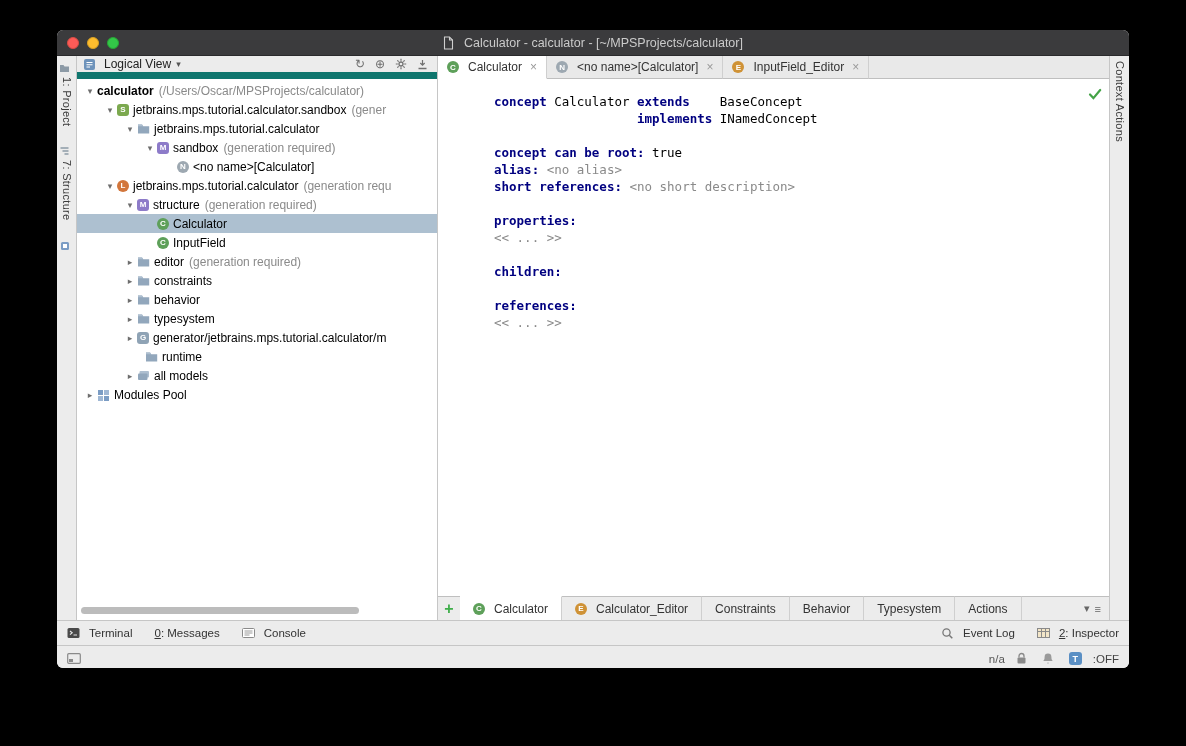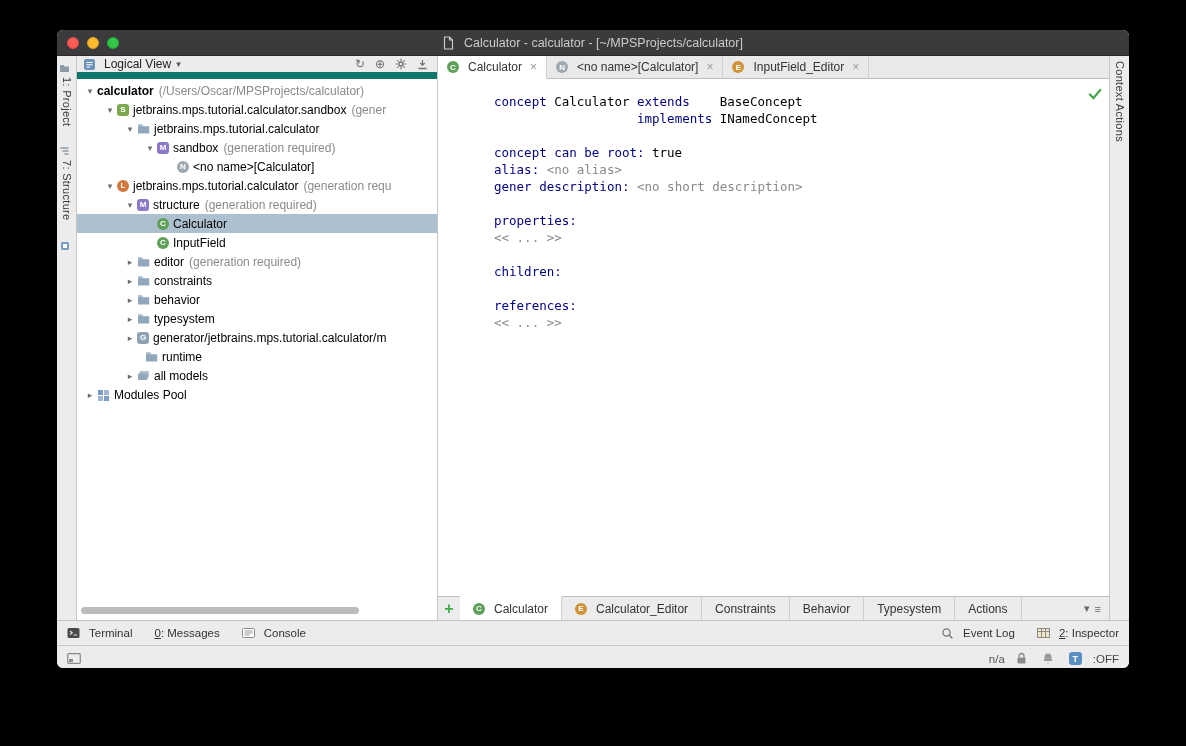--- a/index.html
+++ b/index.html
@@ -51,21 +51,21 @@
   .tab { display: flex; align-items: center; gap: 5px; padding: 0 9px; font-size: 12px; color: #333;
          border-right: 1px solid #cfcfcf; border-bottom: 1px solid #bfbfbf; }
   .tab.active { background: #fff; border-bottom: 1px solid #fff; }
   .tab-filler { flex: 1; border-bottom: 1px solid #bfbfbf; }
   .tab-close { color: #9a9a9a; font-size: 12px; margin-left: 3px; }
 
   .editor { flex: 1; background: #fff; position: relative; overflow: hidden; }
   .code { font-family: "DejaVu Sans Mono", monospace; font-size: 12.5px; line-height: 17px; padding-top: 14px; color: #000; }
   .code-line { height: 17px; white-space: pre; padding-left: 56px; position: relative; }
   .code-line.highlight { background: #fbf2cc; }
-  .kw { color: #000080; font-weight: normal; }
+  .kw { color: #000080; font-weight: bold; }
   .plain { color: #000; }
   .muted { color: #8a8a8a; }
   .num { color: #0000cc; }
   .caret { display: inline-block; width: 1.5px; height: 13px; background: #000; vertical-align: -2px; }
   .bulb { position: absolute; left: 5px; top: 2px; }
   .check { position: absolute; top: 7px; right: 7px; }
 
   .aspect-bar { height: 24px; flex: none; background: #ececec; display: flex; align-items: stretch; }
   .plus-btn { width: 22px; display: flex; align-items: center; justify-content: center; color: #3fae4a;
               font-weight: bold; font-size: 16px; border-top: 1px solid #bfbfbf; }
@@ -350,21 +350,21 @@
             </div>
             <div class="tab-filler"></div>
           </div>
         <div class="editor">
           <div class="code">
               <div class="code-line"><span class="kw">concept</span><span class="plain"> Calculator </span><span class="kw">extends</span><span class="plain">    BaseConcept</span></div>
               <div class="code-line"><span class="plain">                   </span><span class="kw">implements</span><span class="plain"> INamedConcept</span></div>
               <div class="code-line"></div>
               <div class="code-line"><span class="kw">concept can be root:</span><span class="plain"> true</span></div>
               <div class="code-line"><span class="kw">alias:</span><span class="plain"> </span><span class="muted">&lt;no alias&gt;</span></div>
-              <div class="code-line"><span class="kw">gener description:</span><span class="plain"> </span><span class="muted">&lt;no short description&gt;</span></div>
+              <div class="code-line"><span class="kw">short references:</span><span class="plain"> </span><span class="muted">&lt;no short description&gt;</span></div>
               <div class="code-line"></div>
               <div class="code-line"><span class="kw">properties:</span></div>
               <div class="code-line"><span class="muted">&lt;&lt; ... &gt;&gt;</span></div>
               <div class="code-line"></div>
               <div class="code-line"><span class="kw">children:</span></div>
               <div class="code-line"></div>
               <div class="code-line"><span class="kw">references:</span></div>
               <div class="code-line"><span class="muted">&lt;&lt; ... &gt;&gt;</span></div>
             </div>
           <span class="check"><svg width="14" height="12">

